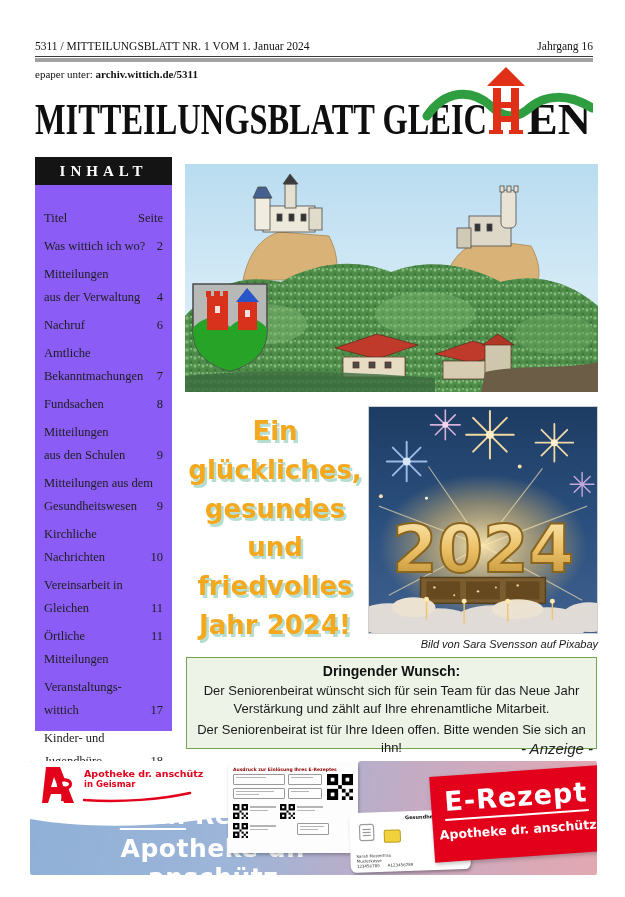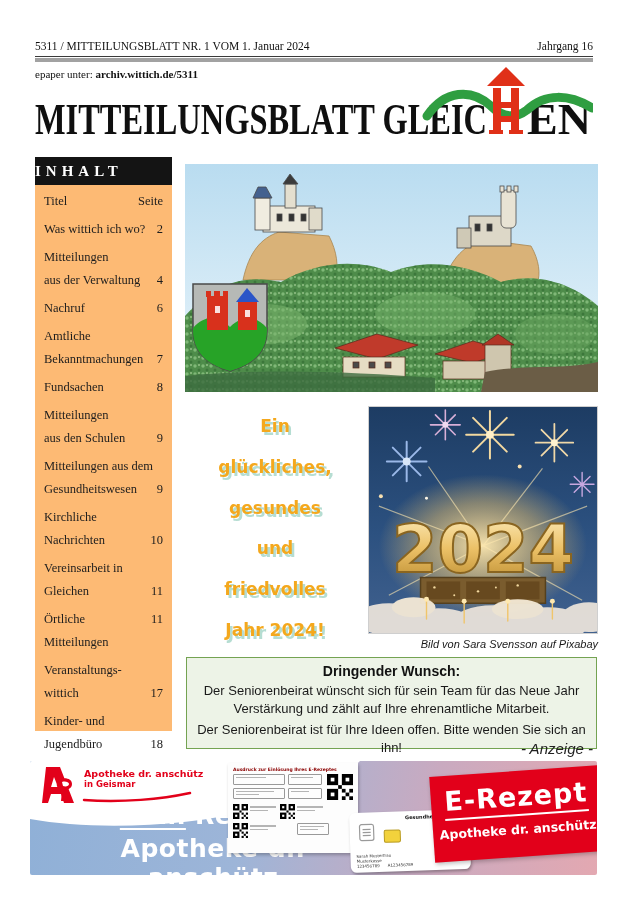--- a/index.html
+++ b/index.html
@@ -11,32 +11,32 @@
   .rule1 { position:absolute; left:35px; top:56px; width:558px; height:1px; background:#3a3a3a; }
   .rule2 { position:absolute; left:35px; top:58px; width:558px; height:4px; background:#a2a2a2; }
   .epaper { position:absolute; left:35px; top:68px; font-size:11px; color:#111; }
   .epaper b { font-weight:bold; }
 
   
   .masthead { position:absolute; left:35px; top:64px; width:558px; height:78px; }
 
   
   .sidebar { position:absolute; left:35px; top:157px; width:137px; height:574px; }
-  .inhalt-bar { height:28px; background:#141414; color:#fff; font-weight:bold; font-size:15px; letter-spacing:5px; line-height:28px; }
-  .toc-list { background:#fdba74; height:546px; padding:5px 9px 0 9px; font-size:12.5px; color:#1d1d1d; }
+  .inhalt-bar { height:28px; background:#141414; color:#fff; font-weight:bold; font-size:15px; letter-spacing:5px; text-align:center; line-height:28px; }
+  .toc-list { background:#8b5cf6; height:546px; padding:22px 9px 0 9px; font-size:12.5px; color:#1d1d1d; }
   .toc-head { display:flex; justify-content:space-between; line-height:23px; margin-bottom:5px; }
   .toc-item { margin-bottom:5px; }
   .toc-line { display:flex; justify-content:space-between; line-height:23px; }
 
   
   .castles { position:absolute; left:185px; top:164px; width:413px; height:228px; }
 
   
   .greeting { position:absolute; left:186px; top:416px; width:178px; height:224px; display:flex; flex-direction:column; justify-content:space-between; text-align:center;
-              font-family:"DejaVu Sans", sans-serif; font-weight:bold; font-size:17px; color:#f4a81d; text-shadow:2.5px 2.5px 0 #b5ddd2; }
+              font-family:"DejaVu Sans", sans-serif; font-weight:bold; font-size:26px; color:#f4a81d; text-shadow:2.5px 2.5px 0 #b5ddd2; }
 
   
   .fireworks { position:absolute; left:368px; top:406px; width:230px; height:228px; border:1px solid #cfcfcf; }
   .caption { position:absolute; left:368px; top:638px; width:230px; text-align:right; font-family:"Liberation Sans", sans-serif; font-style:italic; font-size:11px; color:#1a1a1a; }
 
   
   .wish { position:absolute; left:186px; top:657px; width:411px; height:92px; background:#edf3e7; border:1.5px solid #74a352; text-align:center; padding:5px 3px; font-family:"Liberation Sans", sans-serif; }
   .wish-title { font-size:14px; font-weight:bold; color:#111; margin-bottom:3px; }
   .wish p { font-size:13px; color:#1a1a1a; line-height:1.35; }
   .wish p + p { margin-top:4px; }

